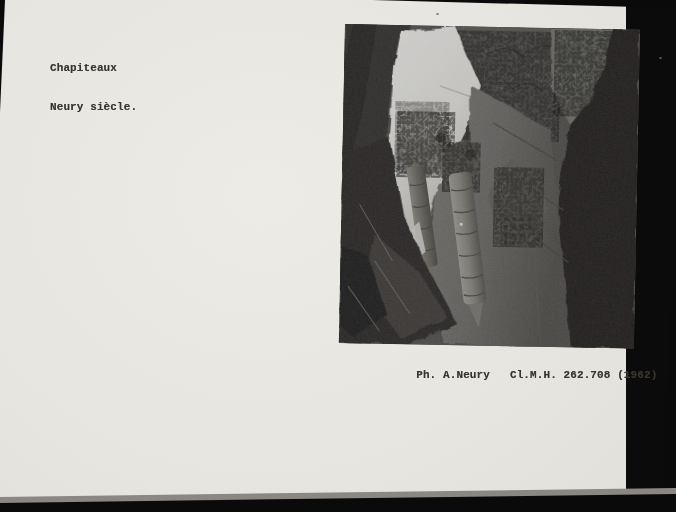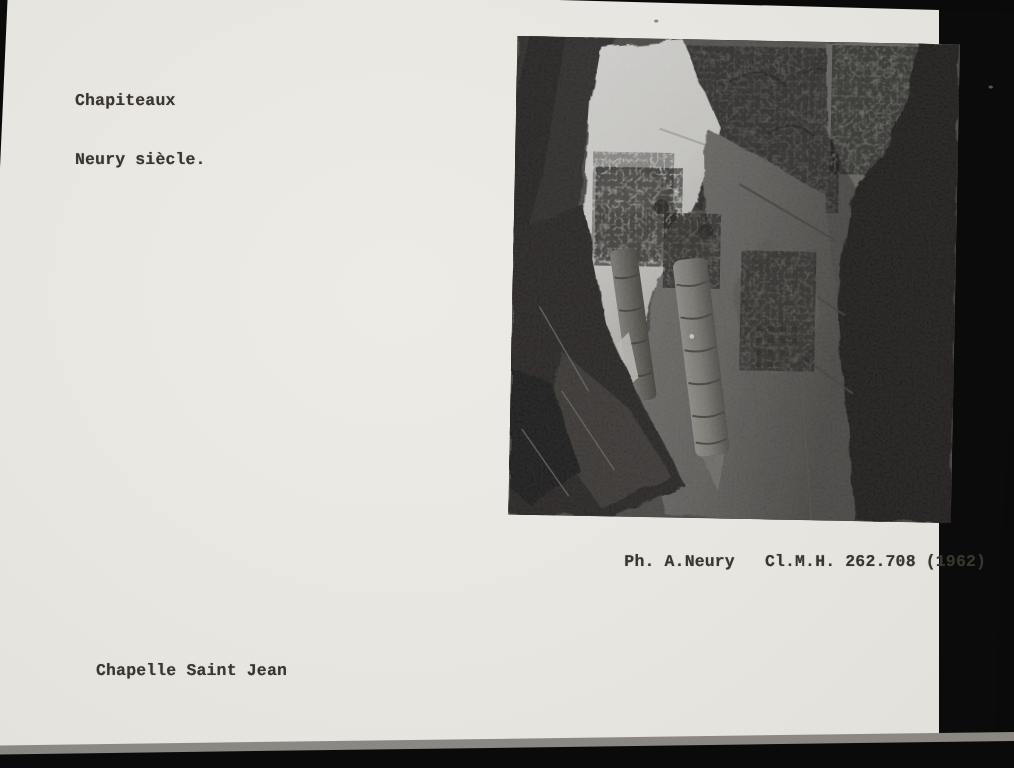--- a/index.html
+++ b/index.html
@@ -203,21 +203,20 @@
         <rect width="295" height="319" fill="#000" filter="url(#grainD)" opacity="0.18"></rect>
         <rect width="295" height="319" fill="#000" filter="url(#grainL)" opacity="0.10"></rect>
       </svg>
     </div>
 
     <div class="typewriter credit-block">
       <span>Ph. A.Neury</span><span class="credit-ref">Cl.M.H. 262.708 (1962)</span>
     </div>
 
     <div class="typewriter location-block">
-      <div class="indent">Chapelle Saint Jean</div>
       
       
       
     </div>
 
     <div class="speck speck1"></div>
     <div class="speck speck2"></div>
   </div>
 
   <svg class="bg-overlay" width="676" height="512" viewBox="0 0 676 512">

